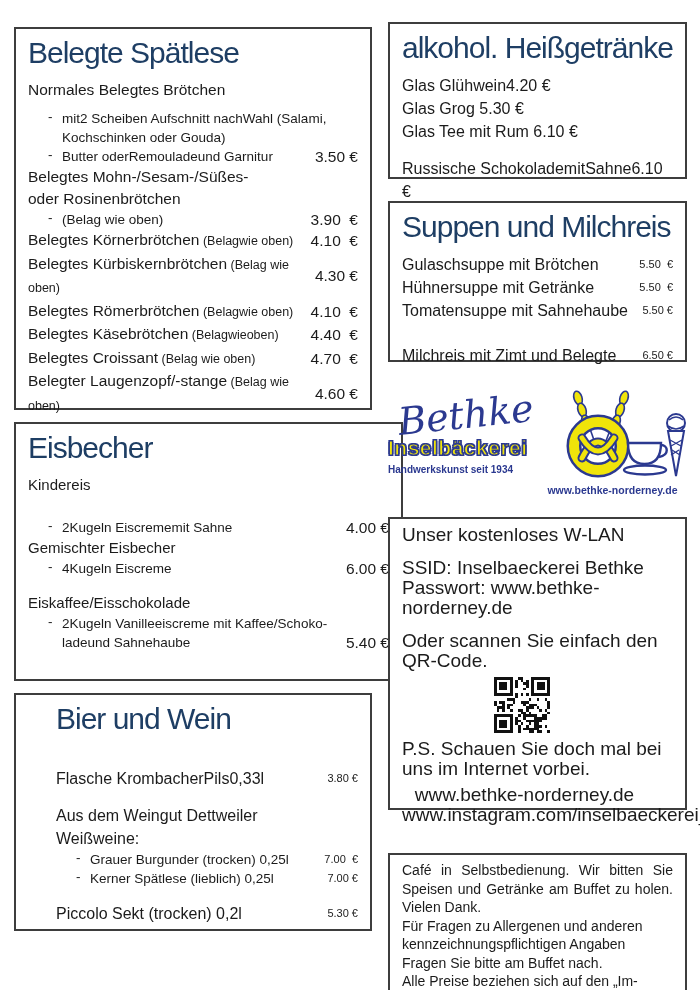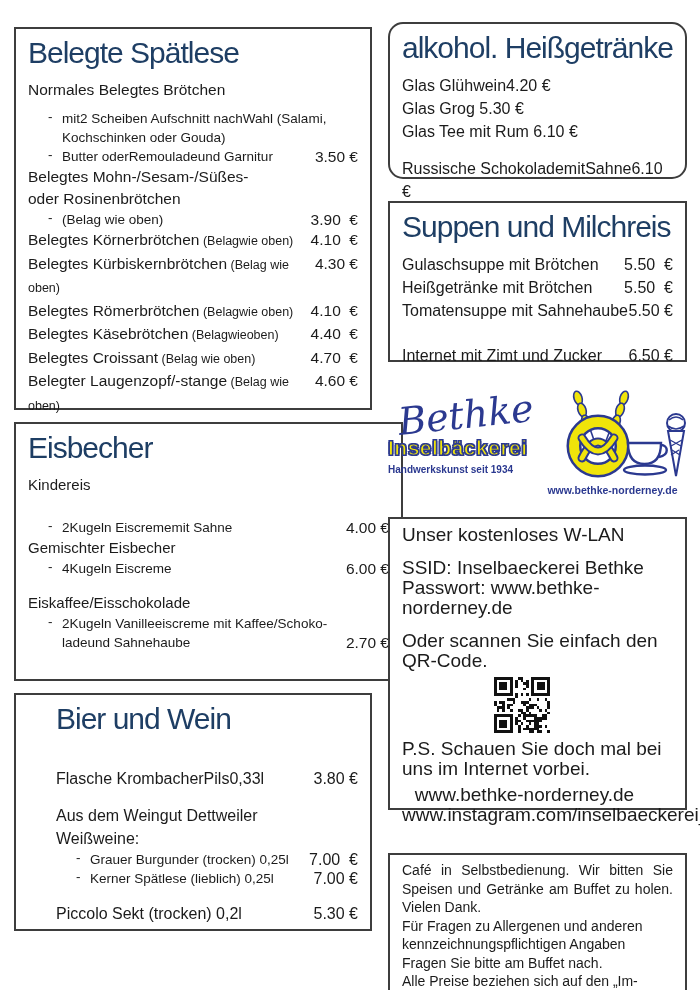--- a/index.html
+++ b/index.html
@@ -6,40 +6,40 @@
   .page{position:relative;width:700px;height:990px;background:#fff;
         font-family:"Liberation Sans",sans-serif;color:#1b1b1b;overflow:hidden;}
   .box{position:absolute;border:2px solid #3d3d3d;background:#fff;box-sizing:border-box;
        padding:6px 12px 6px 12px;}
   .box-title{font-size:30px;letter-spacing:-1px;color:#1e3e64;line-height:1.2;
              margin:0 0 8px 0;font-weight:normal;}
   
   .row-group{font-size:15.5px;line-height:22px;}
   .row-plain{font-size:16px;line-height:23px;}
   .row-right{text-align:right;font-size:15.5px;line-height:26px;}
-  .row-item{display:flex;justify-content:space-between;align-items:flex-start;
+  .row-item{display:flex;justify-content:space-between;align-items:center;
             font-size:15.5px;line-height:21.5px;}
   .row-item .note{font-size:12.5px;}
   .price{font-size:15.5px;white-space:pre;flex:none;}
   .row-bullet{display:flex;font-size:13.5px;line-height:19px;}
   .row-bullet .dash{width:14px;margin-left:20px;flex:none;position:relative;top:-2px;}
   .row-bullet .lines{flex:1;}
   .row-bullet .price{align-self:flex-end;}
   .row-spacer{height:14px;} .row-spacer.small{height:8px;} .row-spacer.large{height:22px;}
   
   #box-belegte{left:14px;top:27px;width:358px;height:383px;}
   #box-eisbecher{left:14px;top:422px;width:389px;height:259px;}
   #box-bier{left:14px;top:693px;width:358px;height:238px;padding-left:40px;}
-  #box-alkohol{left:388px;top:22px;width:299px;height:157px;border-radius:15px;}
+  #box-alkohol{left:388px;top:22px;width:299px;height:157px;}
   #box-suppen{left:388px;top:201px;width:299px;height:161px;}
   #box-wlan{left:388px;top:517px;width:299px;height:293px;font-size:19px;line-height:20px;}
   #box-cafe{left:388px;top:825px;width:299px;height:150px;font-size:14px;line-height:18.5px;margin-top:28px;}
   
   #box-suppen .row-item,#box-bier .row-item,#box-bier .row-group{font-size:16px;line-height:23px;}
-  #box-suppen .price,#box-bier .price{font-size:16px;}
+  #box-suppen .price,#box-bier .price{font-size:11px;}
   #box-eisbecher .row-group{font-size:15px;}
   #box-wlan .gap{height:13px;}
   #box-wlan .urls{text-align:center;padding-right:26px;margin-top:6px;}
   #box-cafe .p1{text-align:justify;margin:2px 0 14px 0;}
   #box-cafe .p{margin:0;}
   
   #logo{position:absolute;left:388px;top:388px;width:299px;height:122px;display:flex;}
   .logo-left{width:150px;padding-top:6px;}
   .logo-brand{font-family:"DejaVu Serif",serif;font-style:italic;color:#2b3990;
               font-size:38px;line-height:42px;transform:rotate(-6deg);display:inline-block;
@@ -140,30 +140,30 @@
   </div>
 
   <div class="box" id="box-suppen">
     <div class="box-title">Suppen und Milchreis</div>
     <div>
         <div class="row-item">
           <span class="iname">Gulaschsuppe mit Brötchen</span>
           <span class="price">5.50  €</span>
         </div>
         <div class="row-item">
-          <span class="iname">Heißgetränke mit Brötchen</span>
+          <span class="iname">Hühnersuppe mit Getränke</span>
           <span class="price">5.50  €</span>
         </div>
         <div class="row-item">
           <span class="iname">Tomatensuppe mit Sahnehaube</span>
           <span class="price">5.50 €</span>
         </div>
         <div class="row-spacer large"></div>
         <div class="row-item">
-          <span class="iname">Internet mit Zimt und Zucker</span>
+          <span class="iname">Milchreis mit Zimt und Belegte</span>
           <span class="price">6.50 €</span>
         </div>
       </div>
   </div>
 
   <div class="box" id="box-eisbecher">
     <div class="box-title">Eisbecher</div>
     <div>
         <div class="row-group">Kindereis</div>
         <div class="row-spacer large"></div>
@@ -183,21 +183,21 @@
           <span class="price">6.00 €</span>
         </div>
         <div class="row-spacer "></div>
         <div class="row-group">Eiskaffee/Eisschokolade</div>
         <div class="row-bullet">
           <span class="dash">-</span>
           <span class="lines">
             <div>2Kugeln Vanilleeiscreme mit Kaffee/Schoko-</div>
             <div>ladeund Sahnehaube</div>
           </span>
-          <span class="price">2.70 €</span>
+          <span class="price">5.40 €</span>
         </div>
       </div>
   </div>
 
   <div class="box" id="box-bier">
     <div class="box-title">Bier und Wein</div>
     <div>
         <div class="row-spacer large"></div>
         <div class="row-item">
           <span class="iname">Flasche KrombacherPils0,33l</span>

